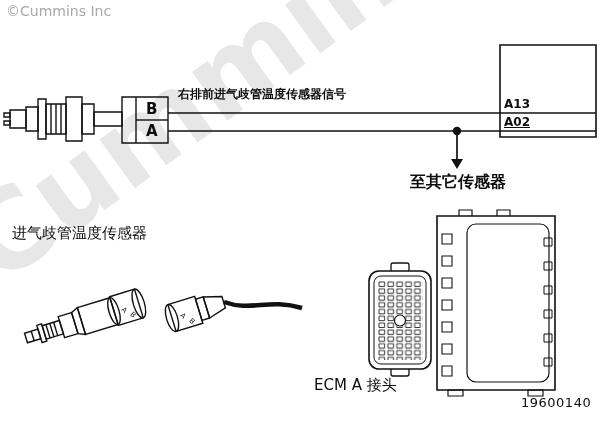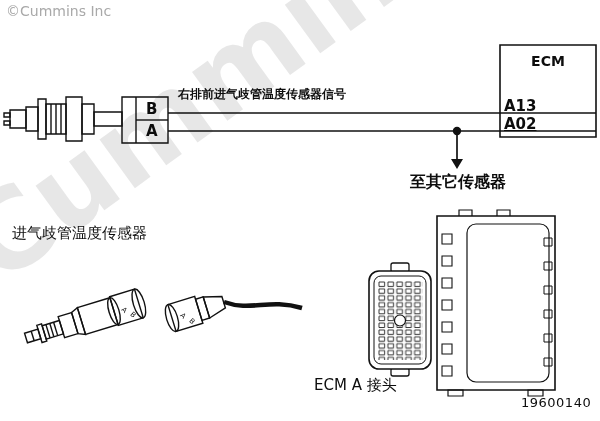--- a/index.html
+++ b/index.html
@@ -18,21 +18,21 @@
     position:absolute; left:6px; top:3px;
     font-size:14px; color:#a9a9a9;
   }
 
   .lbl { position:absolute; white-space:nowrap; color:#0d0d0d; }
   .wire-label   { font-size:12px; font-weight:bold; }
   .branch-label { font-size:16px; font-weight:bold; }
   .section-label{ font-size:15px; font-weight:normal; }
   .pin-letter   { font-size:15px; font-weight:bold; }
   .ecm-title    { font-size:14px; font-weight:bold; width:96px; text-align:center; }
-  .ecm-pin      { font-size:15px; font-weight:bold; }
+  .ecm-pin      { font-size:12px; font-weight:bold; }
   .part-number  { font-size:13px; letter-spacing:0.5px; }
 
   svg.art { position:absolute; left:0; top:0; }
   svg.art * { vector-effect:non-scaling-stroke; }
 </style>
 </head>
 <body>
 
 <div class="canvas">
 
@@ -139,21 +139,20 @@
       <rect x="528" y="390" width="15" height="6" stroke-width="1.2"></rect>
     </g>
   </svg>
 
   <div class="lbl wire-label" style="left:178px; top:86px;">右排前进气歧管温度传感器信号</div>
   <div class="lbl branch-label" style="left:410px; top:172px;">至其它传感器</div>
 
   <div class="lbl pin-letter" style="left:146px; top:100px;">B</div>
   <div class="lbl pin-letter" style="left:146px; top:122px;">A</div>
 
-  <div class="lbl ecm-title" style="left:500px; top:53px;">ECM</div>
   <div class="lbl ecm-pin" style="left:504px; top:97px;">A13</div>
   <div class="lbl ecm-pin" style="left:504px; top:115px;text-decoration:underline;">A02</div>
 
   <div class="lbl section-label" style="left:12px; top:224px;">进气歧管温度传感器</div>
   <div class="lbl section-label" style="left:314px; top:376px;">ECM A 接头</div>
 
   <div class="lbl part-number" style="left:521px; top:395px;">19600140</div>
 </div>
 
 </body></html>

